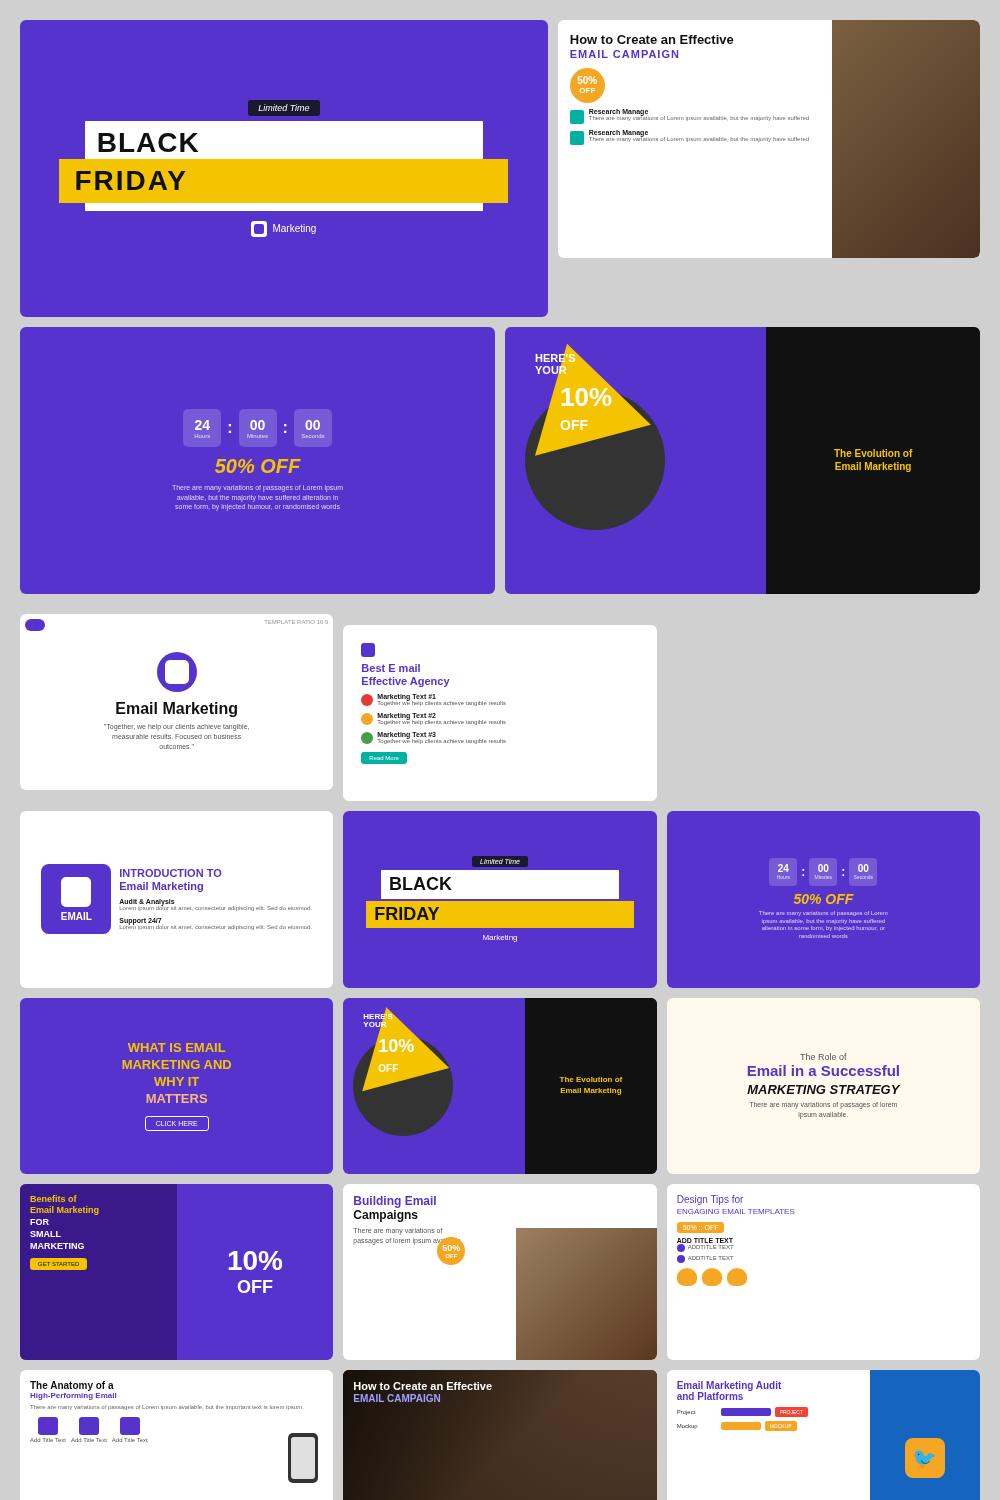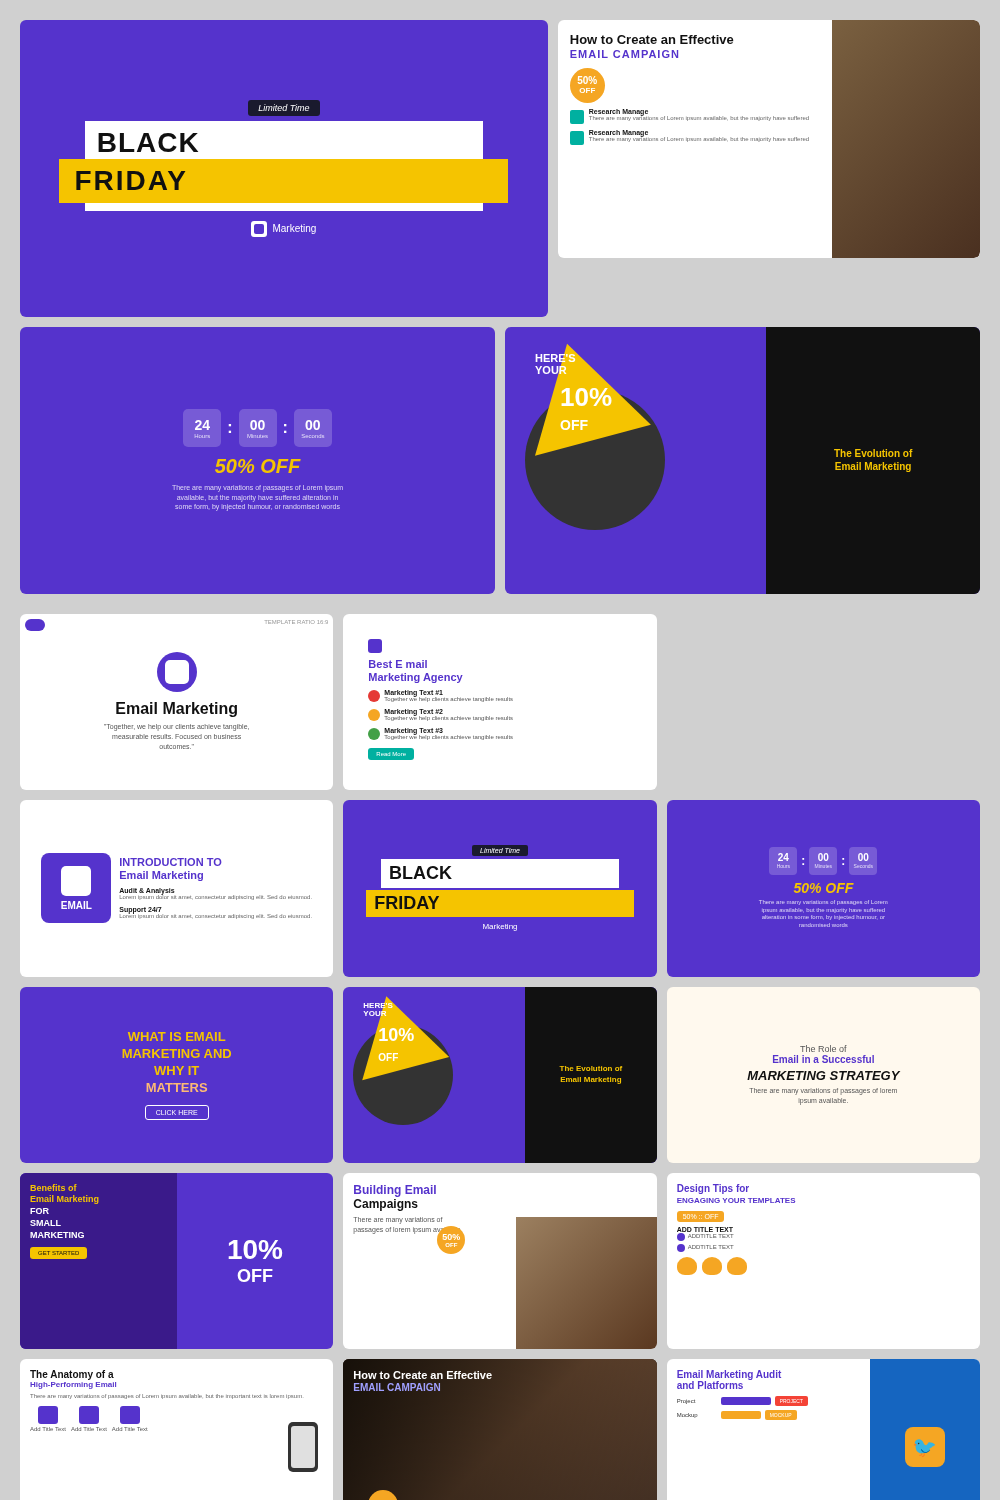--- a/index.html
+++ b/index.html
@@ -301,21 +301,22 @@
       background: #5533cc;
       border-radius: 6px;
     }
 
     
     .slide-best-em {
       background: #fff;
       flex-direction: column;
       align-items: flex-start;
       justify-content: flex-start;
-      padding: 25px;
+      padding: 18px;
+      margin-top: 11px;
     }
     .slide-best-em .brand-row {
       display: flex; align-items: center; gap: 5px; margin-bottom: 5px;
     }
     .small-brand-icon {
       width: 14px; height: 14px;
       background: #5533cc;
       border-radius: 3px;
     }
     .slide-best-em .agency-title {
@@ -547,21 +548,21 @@
 
     
     .slide-role {
       background: #fff9ee;
       flex-direction: column;
       align-items: center;
       justify-content: center;
       padding: 12px;
     }
     .role-title1 { font-size: 9px; color: #555; text-align: center; }
-    .role-title2 { font-size: 10px; font-weight: 700; color: #5533cc; text-align: center; }
+    .role-title2 { font-size: 15px; font-weight: 700; color: #5533cc; text-align: center; }
     .role-title3 {
       font-size: 13px; font-weight: 900; color: #111;
       text-align: center; font-style: italic;
       text-transform: uppercase; line-height: 1.2; margin: 3px 0;
     }
     .role-desc { font-size: 7px; color: #555; text-align: center; line-height: 1.4; max-width: 150px; }
     .benefits-left {
       position: absolute;
       left: 0; top: 0; bottom: 0;
       width: 50%;
@@ -618,21 +619,21 @@
     }
 
     
     .slide-design {
       background: #fff;
       flex-direction: column;
       align-items: flex-start;
       justify-content: flex-start;
       padding: 10px;
     }
-    .design-title { font-size: 10px; font-weight: 700; color: #111; margin-bottom: 3px; }
+    .design-title { font-size: 10px; font-weight: 400; color: #111; margin-bottom: 3px; }
     .design-title span { color: #5533cc; }
     .design-row { display: flex; gap: 5px; align-items: flex-start; margin-top: 5px; }
     .piggy-icon {
       width: 20px; height: 18px;
       background: #f5a623;
       border-radius: 50% 50% 40% 40%;
       flex-shrink: 0;
     }
     .design-items { display: flex; flex-direction: column; gap: 3px; }
     .design-item { display: flex; gap: 3px; align-items: flex-start; }
@@ -835,21 +836,21 @@
     <div class="em-title">Email Marketing</div>
     <div class="em-subtitle">"Together, we help our clients achieve tangible, measurable results. Focused on business outcomes."</div>
   </div>
 
   <div class="slide slide-best-em">
     <div class="brand-row">
       <div class="small-brand-icon"></div>
     </div>
     <div class="agency-title">
       <span style="color:#5533cc">Best E mail</span><br>
-      <span>Marketing Agency</span>
+      <span>Effective Agency</span>
     </div>
     <div class="marketing-items">
       <div class="mitem">
         <div class="mitem-icon red"></div>
         <div>
           <div class="mitem-title">Marketing Text #1</div>
           <div class="mitem-text">Together we help clients achieve tangible results</div>
         </div>
       </div>
       <div class="mitem">
@@ -999,21 +1000,21 @@
     <div class="building-img"></div>
     <div class="pct50-badge">
       <span style="font-size:9px;font-weight:900">50%</span>
       <span style="font-size:6px">OFF</span>
     </div>
   </div>
 
   <div class="slide slide-design">
     <div class="design-title">
       <span>Design Tips for</span><br>
-      <span style="color:#5533cc;font-size:8px">ENGAGING YOUR TEMPLATES</span>
+      <span style="color:#5533cc;font-size:8px">ENGAGING EMAIL TEMPLATES</span>
     </div>
     <div style="background:#f5a623;color:#fff;font-size:7px;padding:2px 6px;border-radius:3px;margin-top:3px;display:inline-block">50% :: OFF</div>
     <div style="font-size:7px;font-weight:700;color:#111;margin-top:4px">ADD TITLE TEXT</div>
     <div class="design-items">
       <div class="design-item">
         <div class="design-dot"></div>
         <div class="design-item-text">ADDTITLE TEXT</div>
       </div>
       <div class="design-item">
         <div class="design-dot"></div>

